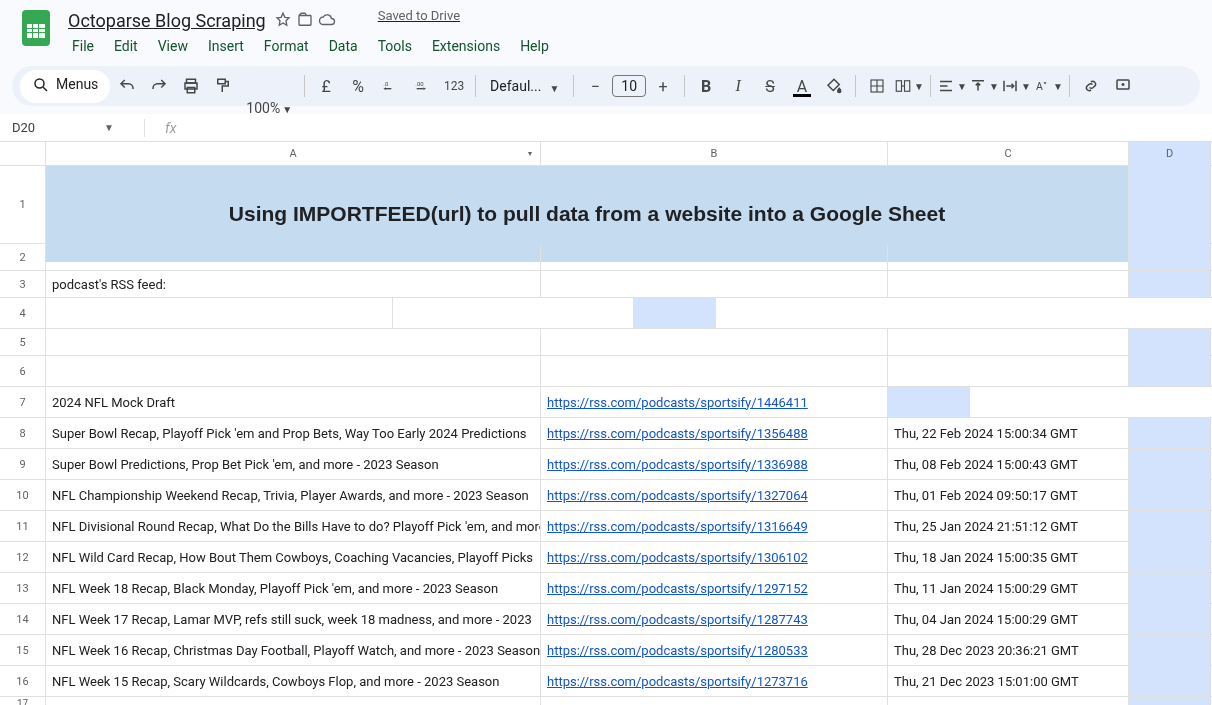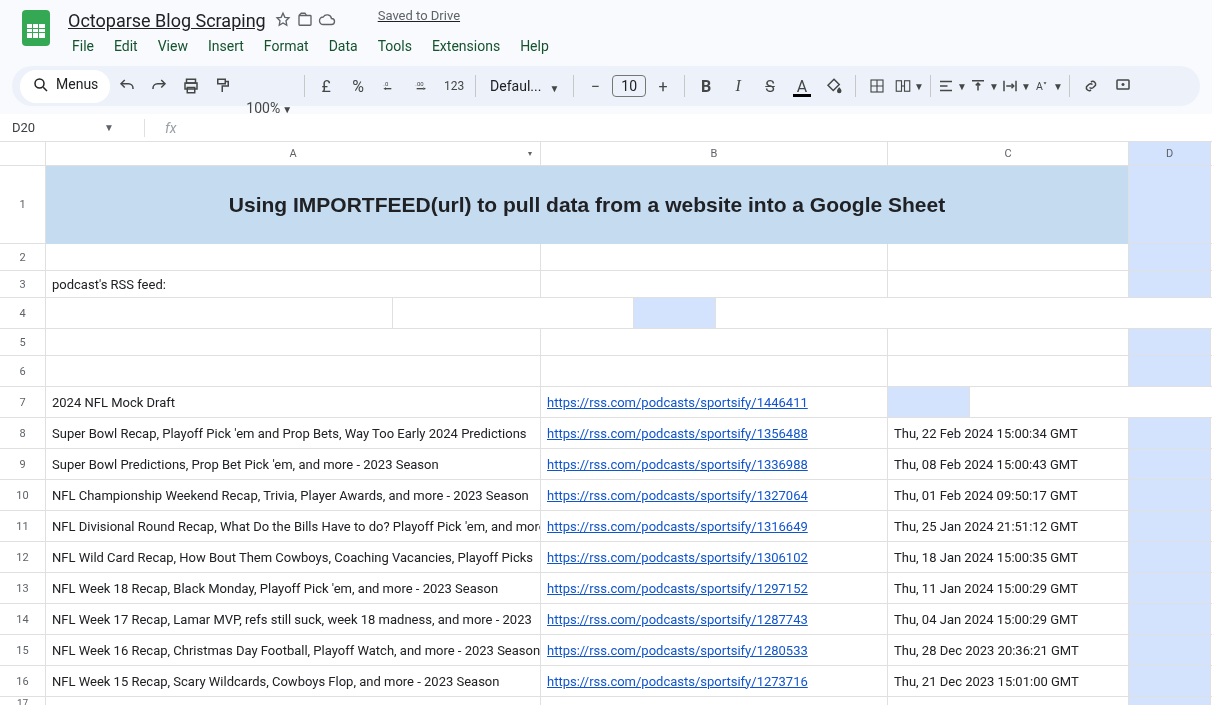--- a/index.html
+++ b/index.html
@@ -48,21 +48,21 @@
 .col-h { border-right: 1px solid #e0e0e0; display: flex; align-items: center; justify-content: center; font-size: 11px; color: #5f6368; position: relative; }
 .col-h .colfilter { position: absolute; right: 8px; font-size: 8px; color: #5f6368; }
 .col-a { width: 495px; }
 .col-b { width: 347px; }
 .col-c { width: 241px; }
 .col-d { width: 82px; background: #d3e3fd; }
 
 .row { display: flex; border-bottom: 1px solid #e0e0e0; }
 .row-h { width: 46px; border-right: 1px solid #e0e0e0; display: flex; align-items: center; justify-content: center; font-size: 11px; color: #5f6368; background: #fff; }
 .cell { border-right: 1px solid #e0e0e0; padding: 4px 6px; font-size: 13px; overflow: hidden; white-space: nowrap; display: flex; align-items: center; }
-.merged-header { width: 1083px; height: 78px; background: #c5dbf0; display: flex; align-items: center; justify-content: center; font-weight: 700; font-size: 21px; font-family: Verdana, Arial, sans-serif; border-right: 1px solid #e0e0e0; }
+.merged-header { width: 1083px; height: 96px; background: #c5dbf0; display: flex; align-items: center; justify-content: center; font-weight: 700; font-size: 21px; font-family: Verdana, Arial, sans-serif; border-right: 1px solid #e0e0e0; }
 .row-normal { height: 27px; }
 .row-tall { height: 31px; }
 .link { color: #1155cc; text-decoration: underline; cursor: pointer; }
 
 svg { width: 18px; height: 18px; }
 .icon-sm svg { width: 16px; height: 16px; }
 </style>
 </head>
 <body>
 

